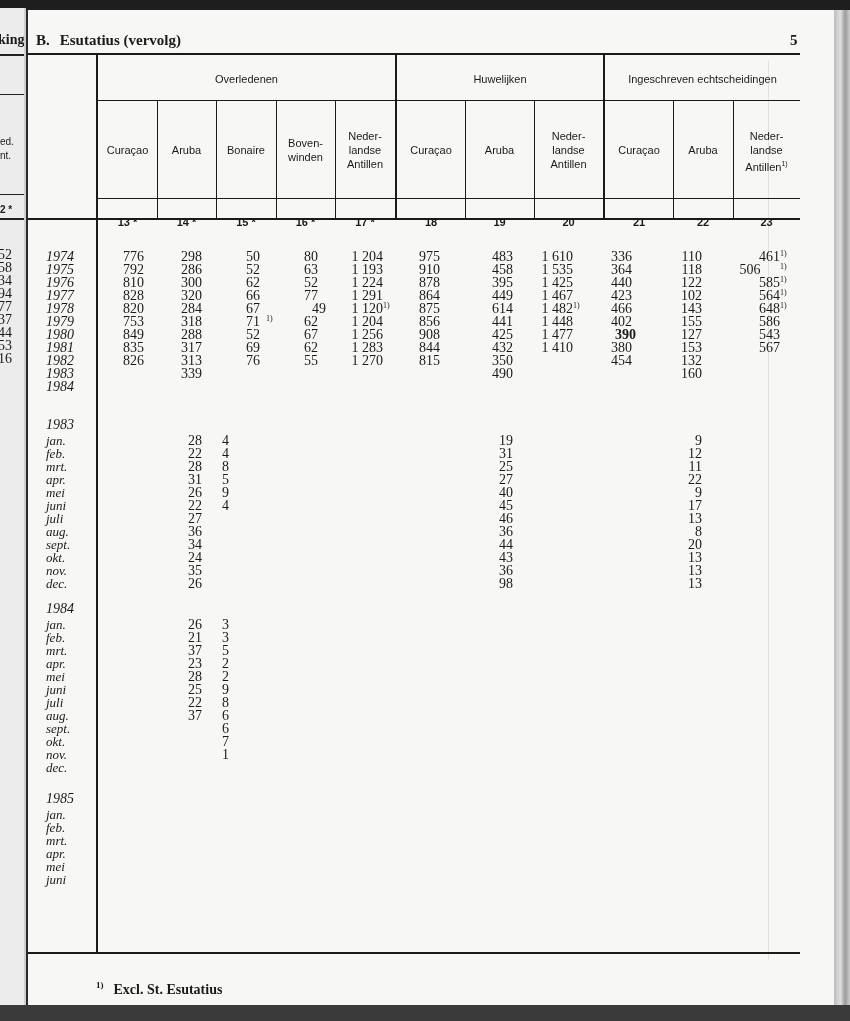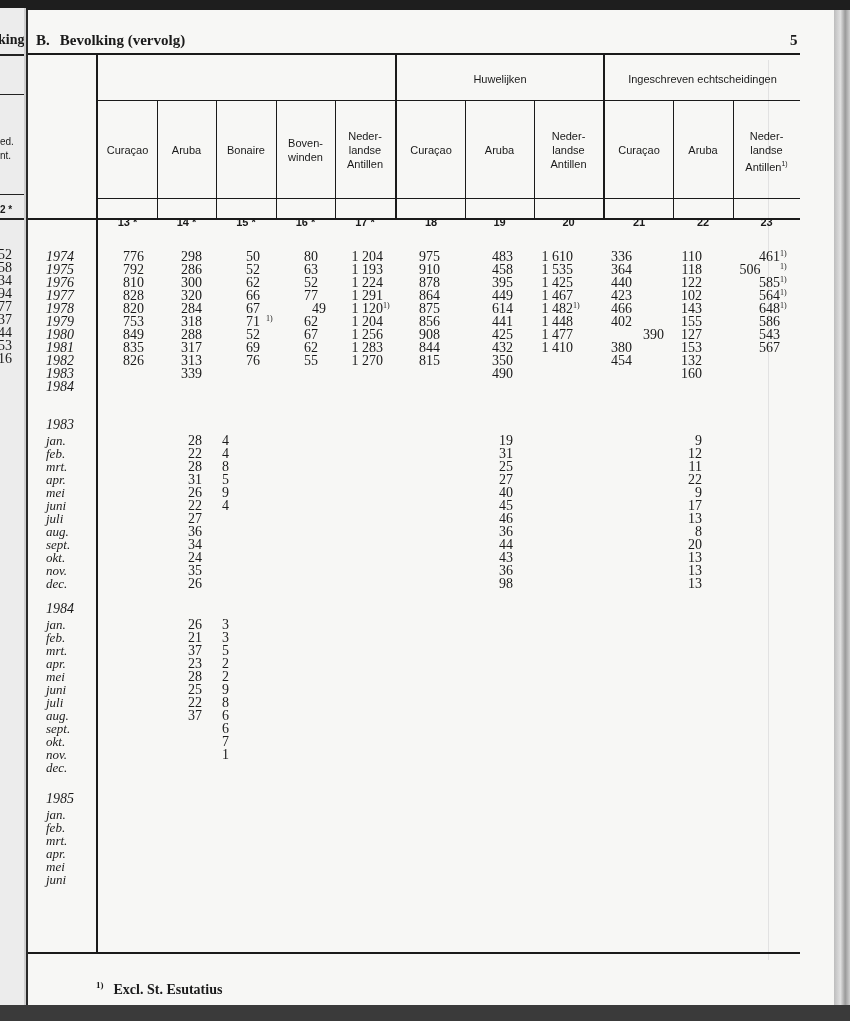--- a/index.html
+++ b/index.html
@@ -50,21 +50,21 @@
     <span class="lp-text" style="top: 305px; left: -2px; font-size: 14px; line-height: 13px;">37</span>
     <span class="lp-text" style="top: 318px; left: -2px; font-size: 14px; line-height: 13px;">44</span>
     <span class="lp-text" style="top: 331px; left: -2px; font-size: 14px; line-height: 13px;">53</span>
     <span class="lp-text" style="top: 344px; left: -2px; font-size: 14px; line-height: 13px;">16</span>
   </div>
 
 <div class="page" id="page">
   <div class="ghost"></div>
 
   <div class="title">
-    <span class="sec">B.</span><span>Bevolking (vervolg)</span>
+    <span class="sec">B.</span><span>Esutatius (vervolg)</span>
   </div>
   <div class="page-no">5</div>
 
   <div class="hline" style="left:0;top:43px;width:772px;height:2px;"></div>
   <div class="hline" style="left:70px;top:90px;width:702px;height:1px;"></div>
   <div class="hline" style="left:70px;top:188px;width:702px;height:1px;"></div>
   <div class="hline" style="left:0;top:208px;width:772px;height:2px;"></div>
   <div class="hline" style="left:0;top:942px;width:772px;height:2px;"></div>
 
   <div class="vline" style="left:68px;top:44px;width:2px;height:899px;"></div>
@@ -74,20 +74,21 @@
       <div class="vline" style="left: 129px; top: 91px; width: 1px; height: 119px;"></div>
       <div class="vline" style="left: 188px; top: 91px; width: 1px; height: 119px;"></div>
       <div class="vline" style="left: 248px; top: 91px; width: 1px; height: 119px;"></div>
       <div class="vline" style="left: 307px; top: 91px; width: 1px; height: 119px;"></div>
       <div class="vline" style="left: 437px; top: 91px; width: 1px; height: 119px;"></div>
       <div class="vline" style="left: 506px; top: 91px; width: 1px; height: 119px;"></div>
       <div class="vline" style="left: 645px; top: 91px; width: 1px; height: 119px;"></div>
       <div class="vline" style="left: 705px; top: 91px; width: 1px; height: 119px;"></div>
     </div>
 
+  <div class="hdr" style="left:70px;top:62px;width:297px;">Overledenen</div>
   <div class="hdr" style="left:369px;top:62px;width:206px;">Huwelijken</div>
   <div class="hdr" style="left:577px;top:62px;width:195px;">Ingeschreven echtscheidingen</div>
 
   <div id="colheads">
       <div class="hdr" style="left: 70px; top: 133px; width: 59px;">
         <div>Curaçao</div>
       </div>
       <div class="colnum" style="left: 70px; width: 59px;">13 *</div>
       <div class="hdr" style="left: 129px; top: 133px; width: 59px;">
         <div>Aruba</div>
@@ -212,21 +213,21 @@
       <div class="cell" style="left: 692px; width: 60px; top: 305px;">586</div>
       <div class="rowlabel year" style="top: 318px;">1980</div>
       <div class="cell" style="left: 56px; width: 60px; top: 318px;">849</div>
       <div class="cell" style="left: 114px; width: 60px; top: 318px;">288</div>
       <div class="cell" style="left: 172px; width: 60px; top: 318px;">52</div>
       <div class="cell" style="left: 230px; width: 60px; top: 318px;">67</div>
       <div class="cell" style="left: 295px; width: 60px; top: 318px;">1 256</div>
       <div class="cell" style="left: 352px; width: 60px; top: 318px;">908</div>
       <div class="cell" style="left: 425px; width: 60px; top: 318px;">425</div>
       <div class="cell" style="left: 485px; width: 60px; top: 318px;">1 477</div>
-      <div class="cell" style="left: 576px; width: 60px; top: 318px;">390</div>
+      <div class="cell" style="left: 548px; width: 60px; top: 318px; font-weight: bold;">390</div>
       <div class="cell" style="left: 614px; width: 60px; top: 318px;">127</div>
       <div class="cell" style="left: 692px; width: 60px; top: 318px;">543</div>
       <div class="rowlabel year" style="top: 331px;">1981</div>
       <div class="cell" style="left: 56px; width: 60px; top: 331px;">835</div>
       <div class="cell" style="left: 114px; width: 60px; top: 331px;">317</div>
       <div class="cell" style="left: 172px; width: 60px; top: 331px;">69</div>
       <div class="cell" style="left: 230px; width: 60px; top: 331px;">62</div>
       <div class="cell" style="left: 295px; width: 60px; top: 331px;">1 283</div>
       <div class="cell" style="left: 352px; width: 60px; top: 331px;">844</div>
       <div class="cell" style="left: 425px; width: 60px; top: 331px;">432</div>

